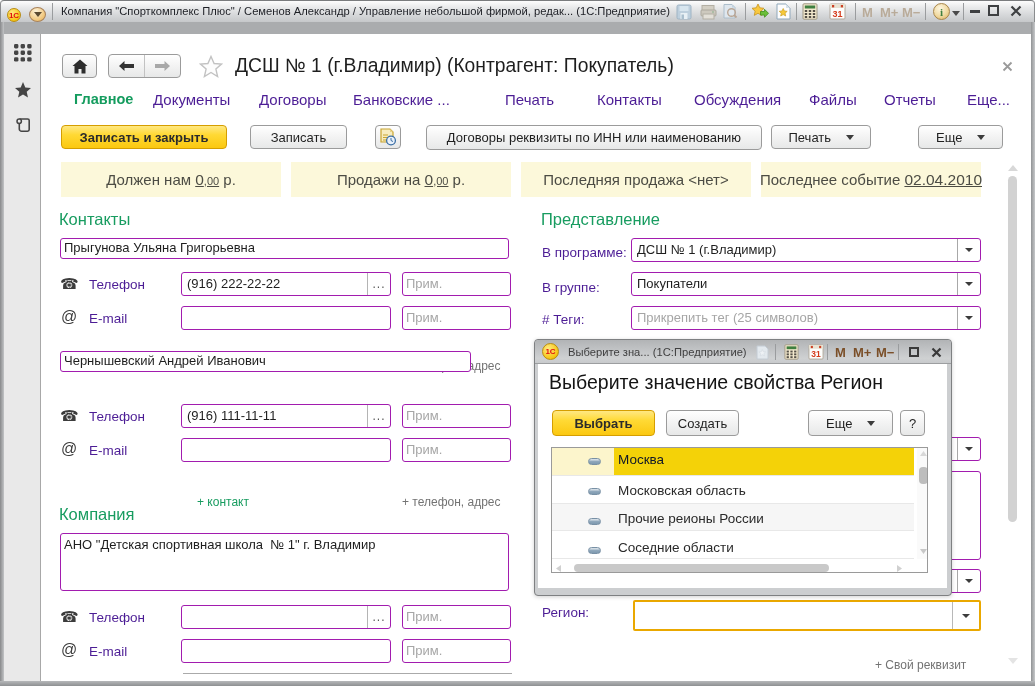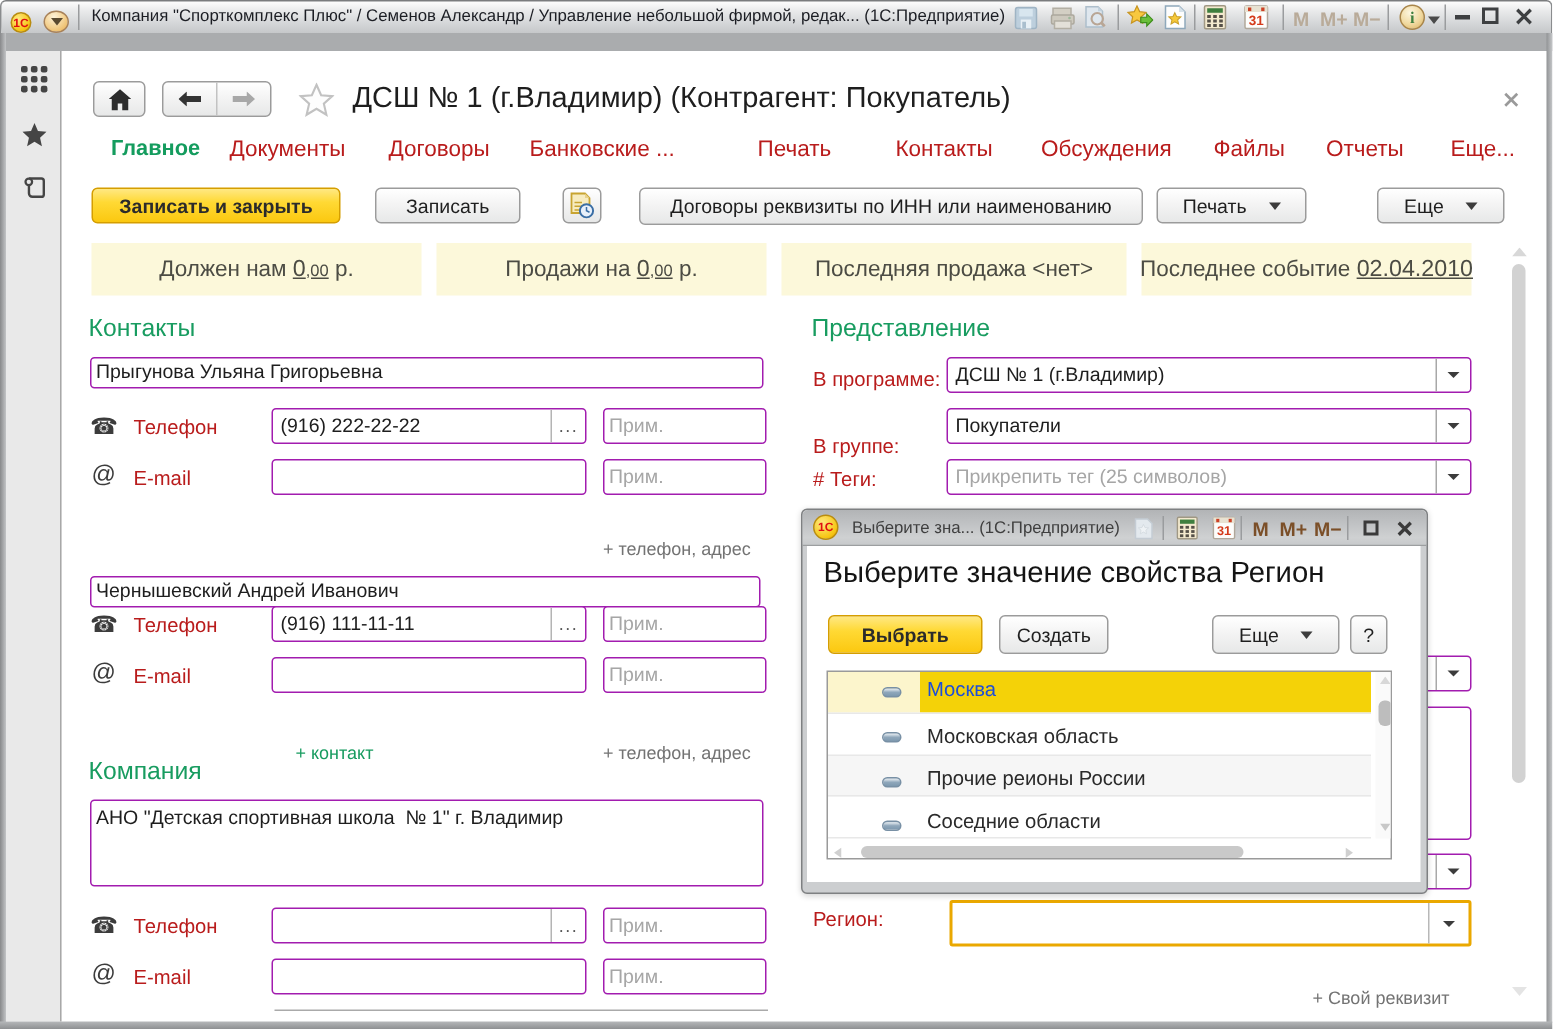--- a/index.html
+++ b/index.html
@@ -23,21 +23,21 @@
     border:1px solid #9b9b9b; border-radius:4px; color:#1f1f1f; font-size:13px;
     display:flex; align-items:center; justify-content:center; }
   .btn-yellow { background:linear-gradient(180deg,#ffe883 0%,#ffd934 40%,#fbc810 100%);
     border:1px solid #d59e00; font-weight:bold; color:#2b2b2b; }
   .tri { display:inline-block; width:0; height:0; border-left:4px solid transparent;
     border-right:4px solid transparent; border-top:5px solid #3c3c3c; }
   
   .inp { position:absolute; background:#fff; border:1px solid #a21caf; border-radius:3px;
     font-size:13px; color:#1e1e1e; padding:2px 3px; }
   .ph { color:#a6a6a6; }
-  .lbl { position:absolute; font-size:13.5px; color:#b91c1c; white-space:nowrap; }
+  .lbl { position:absolute; font-size:13.5px; color:#4c1d95; white-space:nowrap; }
   .green { color:#189c60; }
   .h1c { position:absolute; font-size:16.5px; color:#189c60; white-space:nowrap; }
   .link { position:absolute; font-size:12px; color:#737373; white-space:nowrap;margin-top:20px; }
   .ibox { position:absolute; top:162px; height:35px; background:#fcf8da; font-size:15px;
     color:#4c4c44; display:flex; align-items:center; justify-content:center; white-space:nowrap; }
   .ibox .u { text-decoration:underline; font-size:15.5px; }
   .ibox small { font-size:11px; }
   .prow-icon { position:absolute; font-size:15px; color:#3c3c3c; }
   
   #modal { left:534px; top:339px; width:418px; height:257px; background:#ccced0;
@@ -243,21 +243,21 @@
   </div>
   <div class="inp ph" style="left:402px; top:272px; width:109px; height:24px; padding-top:3px;">Прим.</div>
 
   <div class="prow-icon" style="left:61px; top:308px; font-size:16px;">@</div>
   <div class="lbl" style="left:89px; top:311px;">E-mail</div>
   <div class="inp" style="left:181px; top:306px; width:210px; height:24px;"></div>
   <div class="inp ph" style="left:402px; top:306px; width:109px; height:24px; padding-top:3px;">Прим.</div>
 
   <div class="link" style="left:402px; top:339px;">+ телефон, адрес</div>
 
-  <div class="inp" style="left:60px; top:384px; width:447px; height:21px; padding-top:1px;">Чернышевский Андрей Иванович</div>
+  <div class="inp" style="left:60px; top:351px; width:411px; height:21px; padding-top:1px;">Чернышевский Андрей Иванович</div>
 
   <div class="prow-icon" style="left:60px; top:407px;">☎</div>
   <div class="lbl" style="left:89px; top:409px;">Телефон</div>
   <div class="inp" style="left:181px; top:404px; width:210px; height:24px; padding:0; display:flex;">
     <div style="flex:1; padding:3px 5px;">(916) 111-11-11</div>
     <div style="width:23px; border-left:1px solid #b4b4b4; display:flex; align-items:center; justify-content:center; color:#555; font-size:12px; letter-spacing:1px;">...</div>
   </div>
   <div class="inp ph" style="left:402px; top:404px; width:109px; height:24px; padding-top:3px;">Прим.</div>
 
   <div class="prow-icon" style="left:61px; top:440px; font-size:16px;">@</div>
@@ -287,21 +287,21 @@
   <div class="abs" style="left:183px; top:673px; width:329px; height:1px; background:#aaaaaa;"></div>
 
   <div class="h1c" style="left:541px; top:210px;">Представление</div>
   <div class="lbl" style="left:542px; top:245px;">В программе:</div>
   <div class="inp" style="left:631px; top:238px; width:350px; height:24px; padding:0; display:flex;">
     <div style="flex:1; padding:3px 5px;">ДСШ № 1 (г.Владимир)</div>
     <div style="width:23px; border-left:1px solid #a8a8a8; display:flex; align-items:center; justify-content:center;">
       <span class="tri" style="border-top-width:4px;"></span>
     </div>
   </div>
-  <div class="lbl" style="left:542px; top:290px;text-align:right;">В группе:</div>
+  <div class="lbl" style="left:542px; top:280px;text-align:right;">В группе:</div>
   <div class="inp" style="left:631px; top:272px; width:350px; height:24px; padding:0; display:flex;">
     <div style="flex:1; padding:3px 5px;">Покупатели</div>
     <div style="width:23px; border-left:1px solid #a8a8a8; display:flex; align-items:center; justify-content:center;">
       <span class="tri" style="border-top-width:4px;"></span>
     </div>
   </div>
   <div class="lbl" style="left:542px; top:312px;"># Теги:</div>
   <div class="inp" style="left:631px; top:306px; width:350px; height:24px; padding:0; display:flex;">
     <div class="ph" style="flex:1; padding:3px 5px;">Прикрепить тег (25 символов)</div>
     <div style="width:23px; border-left:1px solid #a8a8a8; display:flex; align-items:center; justify-content:center;">
@@ -393,21 +393,21 @@
 
       <div class="abs" style="left:13px; top:83px; width:377px; height:126px; border:1px solid #9a9a9a; background:#fff; overflow:hidden;">
         <div class="mrow" style="top:0px; height:28px; background:linear-gradient(90deg,#fcf5cc 0%,#fcf5cc 17%,#f4d208 17%,#f4d208 100%); border-bottom:1px solid #e8e8e8;"></div>
         <div class="mrow" style="top:28px; height:28px; border-bottom:1px solid #e8e8e8;"></div>
         <div class="mrow" style="top:56px; height:27px; background:#f6f6f6; border-bottom:1px solid #e8e8e8;"></div>
         <div class="mrow" style="top:83px; height:28px; border-bottom:1px solid #e8e8e8;"></div>
         <div class="dash" style="left:36px; top:10px;"></div>
         <div class="dash" style="left:36px; top:40px;"></div>
         <div class="dash" style="left:36px; top:70px;"></div>
         <div class="dash" style="left:36px; top:99px;"></div>
-        <div class="abs ltxt" style="left:66px; top:4px; color:#1d4ed8;">Москва</div>
+        <div class="abs ltxt" style="left:66px; top:4px; color:#0f172a;">Москва</div>
         <div class="abs ltxt" style="left:66px; top:35px;">Московская область</div>
         <div class="abs ltxt" style="left:66px; top:63px;">Прочие реионы России</div>
         <div class="abs ltxt" style="left:66px; top:92px;">Соседние области</div>
 
         <div class="abs" style="left:365px; top:0; width:12px; height:111px; background:#fafafa;"></div>
         <svg class="abs" style="left:368px; top:3px;" width="7" height="5" viewBox="0 0 7 5">
           <path d="M3.5 0 L7 5 H0 z" fill="#d8d8d8"></path>
         </svg>
         <div class="abs" style="left:367px; top:19px; width:9px; height:17px; background:#bdbdbd; border-radius:4px;"></div>
         <svg class="abs" style="left:368px; top:101px;" width="7" height="5" viewBox="0 0 7 5">

